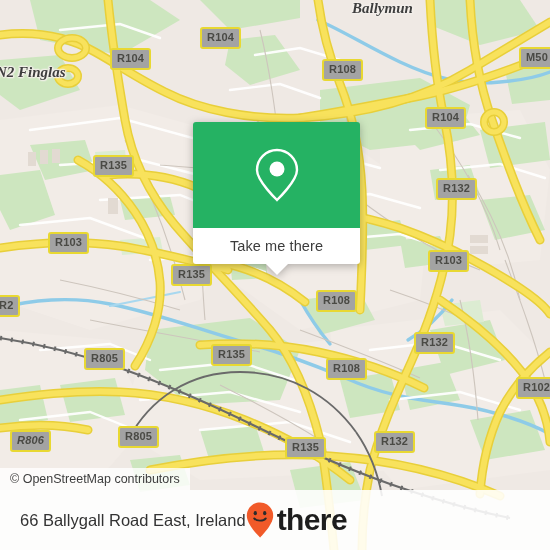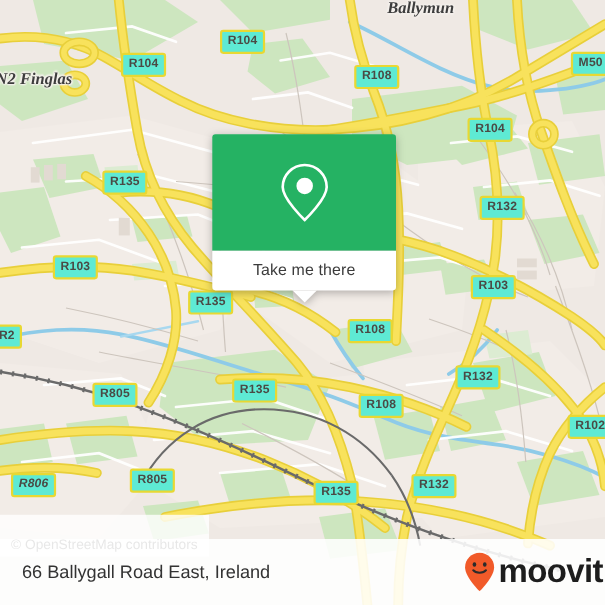--- a/index.html
+++ b/index.html
@@ -32,21 +32,21 @@
     position: absolute;
     left: 0; top: 0;
     width: 550px;
     height: 550px;
     display: block;
   }
 
   
   .shield {
     position: absolute;
-    background: #5eead4;
+    background: #a3a3a3;
     border: 2px solid #e8d832;
     border-radius: 3px;
     color: #4a4a45;
     font-family: "Liberation Sans", sans-serif;
     font-size: 11px;
     font-weight: bold;
     line-height: 1;
     padding: 3px 5px 4px 5px;
     white-space: nowrap;
     letter-spacing: 0.2px;
@@ -110,43 +110,43 @@
     border-right: 11px solid transparent;
     border-top: 11px solid #ffffff;
   }
 
   
   #attribution {
     position: absolute;
     left: 0;
     top: 468px;
     height: 22px;
-    padding: 16px 10px 0 10px;
+    padding: 0 10px 0 10px;
     display: flex;
     align-items: center;
     background: rgba(255,255,255,0.80);
     font-family: "Liberation Sans", sans-serif;
     font-size: 12.5px;
     color: #3d3d3d;
     white-space: nowrap;
     justify-content: flex-end;
   }
 
   
   #bottom-bar {
     position: absolute;
     left: 0;
     top: 490px;
     width: 550px;
     height: 60px;
     background: rgba(255,255,255,0.88);
     display: flex;
     align-items: center;
-    justify-content: space-between;
-    padding: 0 2px 0 20px;
+    justify-content: flex-start;
+    padding: 0 34px 0 20px;
     box-sizing: border-box;
   }
   #address-text {
     font-family: "Liberation Sans", sans-serif;
     font-size: 16.5px;
     color: #333333;
     white-space: nowrap;
   }
   #moovit-logo {
     display: flex;
@@ -428,17 +428,17 @@
 
   <div id="bottom-bar">
     <span id="address-text">66 Ballygall Road East, Ireland</span>
     <div id="moovit-logo">
       <svg width="28" height="36" viewBox="0 0 28 36">
         <path d="M14 0.5 C6.7 0.5 0.8 6.4 0.8 13.7 C0.8 22.8 14 35.5 14 35.5 C14 35.5 27.2 22.8 27.2 13.7 C27.2 6.4 21.3 0.5 14 0.5 Z" fill="#f15a29"></path>
         <ellipse cx="9.3" cy="11.2" rx="1.65" ry="2.1" fill="#2b2b2b"></ellipse>
         <ellipse cx="18.7" cy="11.2" rx="1.65" ry="2.1" fill="#2b2b2b"></ellipse>
         <path d="M8.2 16.4 C10.4 19.4 17.6 19.4 19.8 16.4" fill="none" stroke="#2b2b2b" stroke-width="1.9" stroke-linecap="round"></path>
       </svg>
-      <span id="moovit-wordmark">moovit</span>
+      <span id="moovit-wordmark">there</span>
     </div>
   </div>
 
 </div>
 
 </body></html>

